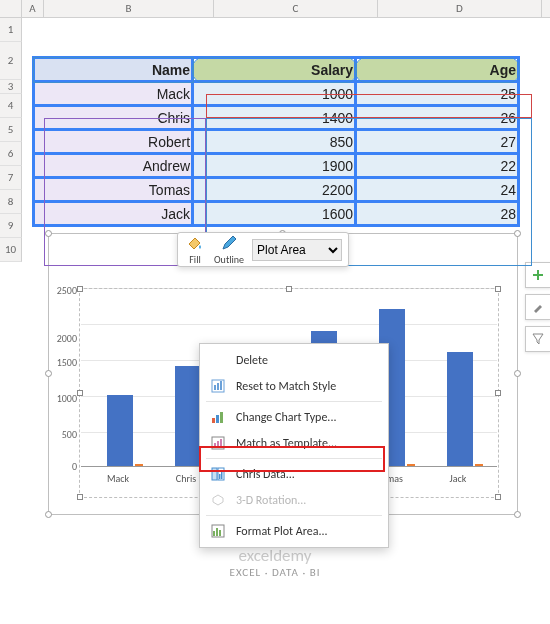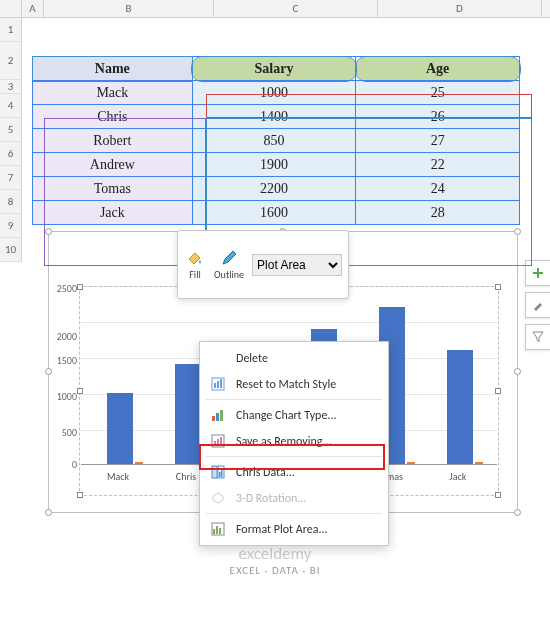--- a/index.html
+++ b/index.html
@@ -5,34 +5,34 @@
   * { box-sizing: border-box; }
   body { margin:0; font-family: Calibri, Arial, sans-serif; font-size:13px; background:#fff; color:#222; width:550px; }
   .sheet { position:relative; }
   .colheads { display:flex; background:#f3f2f1; border-bottom:1px solid #d0d0d0; height:18px; }
   .colheads div { border-right:1px solid #d0d0d0; text-align:center; font-size:11px; color:#666; line-height:18px; }
   .rowside { position:absolute; left:0; top:18px; width:22px; }
   .rowside div { height:24px; border-bottom:1px solid #e0e0e0; border-right:1px solid #d0d0d0; background:#f3f2f1; font-size:11px; color:#666; text-align:center; line-height:24px; }
   .gridarea { margin-left:22px; }
   .titlecell { background:#2fb89a; color:#fff; font-family:"Times New Roman",serif; font-size:18px; text-align:center; height:38px; line-height:38px; border:1px solid #7fb07f; margin:6px 10px; font-style:italic; }
   .tbl { border-collapse:collapse; margin:4px 10px 2px 10px; width:488px; }
-  .tbl th, .tbl td { border:1px solid #3b82f6; height:24px; text-align:center; font-family:Liberation Serif, serif; font-size:14px; }
+  .tbl th, .tbl td { border:3px solid #3b82f6; height:24px; text-align:right; font-family:Liberation Sans, sans-serif; font-size:14px; }
   .tbl th.name { background:#d9e1f2; width:160px; }
   .tbl th.sal, .tbl th.age { background:#c5d9a5; width:164px;border-radius:10px; }
   .tbl td.name { background:#ede7f6; }
   .tbl td.val { background:#e3eef7; }
   .hdrsel th { outline:1px solid #3f8ed0; }
   .selbox { position:absolute; pointer-events:none; }
   .selbox.red { border:1.5px solid #d04545; }
   .selbox.purple { border:1.5px solid #8a5fc2; }
   .selbox.blue { border:1.5px solid #3f8ed0; }
   
   .chartbox { position:relative; margin:6px 0 0 26px; width:470px; height:282px; border:1px solid #bfbfbf; background:#fff; }
   .chartbox .ch { position:absolute; width:7px; height:7px; background:#fff; border:1px solid #9a9a9a; border-radius:50%; }
-  .minitoolbar { position:absolute; top:-2px; left:128px; background:#fff; border:1px solid #c8c8c8; border-radius:3px; box-shadow:0 2px 6px rgba(0,0,0,.15); padding:17px 6px; display:flex; align-items:center; gap:8px; z-index:10; }
+  .minitoolbar { position:absolute; top:-2px; left:128px; background:#fff; border:1px solid #c8c8c8; border-radius:3px; box-shadow:0 2px 6px rgba(0,0,0,.15); padding:0 6px; display:flex; align-items:center; gap:8px; z-index:10; }
   .minitoolbar .mitem { display:flex; flex-direction:column; align-items:center; font-size:10px; color:#444; }
   .minitoolbar .micon { width:22px; height:20px; display:flex; align-items:center; justify-content:center; }
   .minitoolbar select { font-size:12px; height:22px; width:90px; border:1px solid #c8c8c8; }
   
   .plotregion { position:absolute; left:30px; top:54px; width:420px; height:210px; border:1px dashed #bfbfbf; }
   .plotregion .ph { position:absolute; width:6px; height:6px; background:#fff; border:1px solid #888; }
   .yaxis { position:absolute; left:2px; top:54px; width:28px; height:180px; }
   .ytick { position:absolute; right:2px; font-size:10px; color:#666; }
   .gridline { position:absolute; left:32px; width:416px; border-top:1px solid #e6e6e6; }
   .bars { position:absolute; left:44px; top:54px; width:404px; height:178px; }
@@ -226,21 +226,21 @@
           </div>
         <div class="row">
             <span class="ic">
               <svg width="14" height="14">
                 <rect x="1" y="1" width="12" height="12" fill="none" stroke="#888"></rect>
                 <rect x="3" y="7" width="2" height="4" fill="#d080b0"></rect>
                 <rect x="6" y="5" width="2" height="6" fill="#d080b0"></rect>
                 <rect x="9" y="3" width="2" height="8" fill="#d080b0"></rect>
               </svg>
             </span>
-            <span>Save as Removing...</span>
+            <span>Match as Template...</span>
           </div>
         <div class="sep"></div>
         <div class="row">
             <span class="ic">
               <svg width="14" height="14">
                 <rect x="1" y="1" width="5" height="12" fill="#c8e0f4" stroke="#4a90d0"></rect>
                 <rect x="7" y="1" width="6" height="12" fill="none" stroke="#4a90d0"></rect>
                 <rect x="8" y="7" width="1.5" height="5" fill="#4a90d0"></rect>
                 <rect x="10" y="5" width="1.5" height="7" fill="#4a90d0"></rect>
               </svg>

